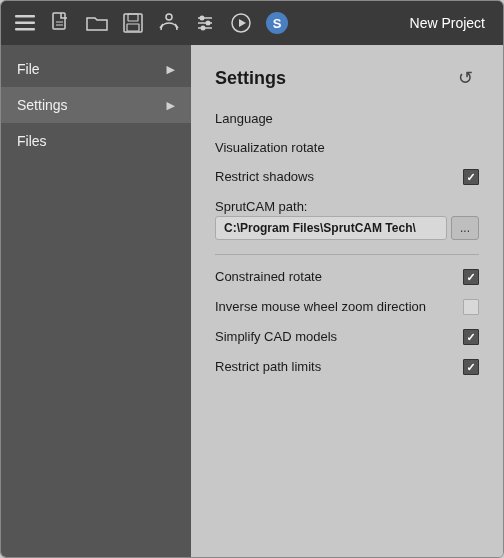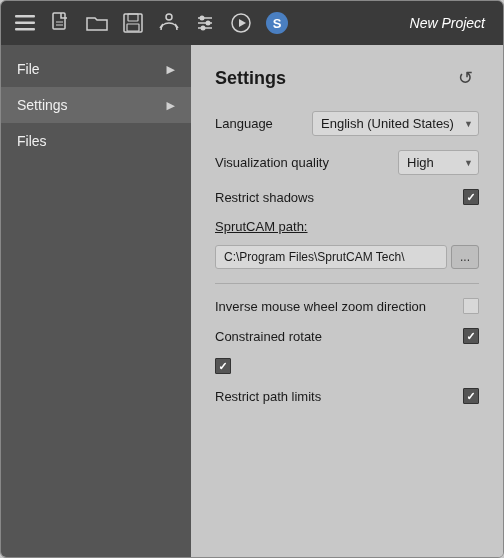--- a/index.html
+++ b/index.html
@@ -39,21 +39,20 @@
 
     .titlebar-sep {
       flex: 1;
     }
 
     .titlebar-title {
       color: #ffffff;
       font-size: 14px;
       font-weight: 500;
       margin-right: 8px;
-      font-style: italic;
     }
 
     
     .main {
       display: flex;
       height: calc(558px - 44px);
       background: #c8c8c8;
     }
 
     
@@ -113,21 +112,21 @@
       background: none;
       border: none;
       cursor: pointer;
       font-size: 18px;
       color: #444;
       padding: 2px 6px;
     }
 
     .setting-row {
       display: flex;
-      align-items: center;
+      align-items: flex-start;
       justify-content: space-between;
       margin-bottom: 14px;
     }
 
     .setting-label {
       font-size: 13px;
       color: #1a1a1a;
     }
 
     .setting-select {
@@ -185,37 +184,37 @@
       border-color: #aaa;
     }
 
     .sprutcam-path-row {
       margin-bottom: 14px;
     }
 
     .sprutcam-path-label {
       font-size: 13px;
       color: #1a1a1a;
-      margin-bottom: 11px;
-      text-decoration: underline;
+      margin-bottom: 2px;
     }
 
     .path-input-row {
       display: flex;
       gap: 4px;
     }
 
     .path-input {
       flex: 1;
       background: #d8d8d8;
       border: 1px solid #aaa;
       border-radius: 3px;
       padding: 4px 8px;
       font-size: 12px;
       color: #1a1a1a;
+      font-weight: bold;
     }
 
     .path-browse-btn {
       background: #bebebe;
       border: 1px solid #999;
       border-radius: 3px;
       padding: 4px 8px;
       font-size: 12px;
       color: #333;
       cursor: pointer;
@@ -310,69 +309,53 @@
 
   <div class="settings-panel">
 
     <div class="settings-header">
       <span class="settings-title">Settings</span>
       <button class="reset-btn">↺</button>
     </div>
 
     <div class="setting-row">
       <span class="setting-label">Language</span>
-      <div class="select-wrapper">
-        <select class="setting-select">
-          <option>English (United States)</option>
-          <option>Russian</option>
-          <option>German</option>
-          <option>French</option>
-          <option>Chinese</option>
-        </select>
-      </div>
-    </div>
-
-    <div class="setting-row">
-      <span class="setting-label">Visualization quality</span>
-      <div class="select-wrapper">
-        <select class="setting-select">
-          <option>Low</option>
-          <option>Medium</option>
-          <option selected="">High</option>
-          <option>Ultra</option>
-        </select>
-      </div>
+    </div>
+
+    <div class="setting-row">
+      <span class="setting-label">Visualization rotate</span>
     </div>
 
     <div class="setting-row">
       <span class="setting-label">Restrict shadows</span>
       <div class="setting-checkbox checked"></div>
     </div>
 
     <div class="sprutcam-path-row">
       <div class="sprutcam-path-label">SprutCAM path:</div>
       <div class="path-input-row">
         <input class="path-input" type="text" value="C:\Program Files\SprutCAM Tech\" style="">
         <button class="path-browse-btn">...</button>
       </div>
     </div>
 
     <hr class="divider">
 
     <div class="setting-row">
+      <span class="setting-label">Constrained rotate</span>
+      <div class="setting-checkbox checked"></div>
+    </div>
+
+    <div class="setting-row">
       <span class="setting-label">Inverse mouse wheel zoom direction</span>
       <div class="setting-checkbox unchecked"></div>
     </div>
 
     <div class="setting-row">
-      <span class="setting-label">Constrained rotate</span>
-      <div class="setting-checkbox checked"></div>
-    </div>
-
-    <div class="setting-row">
+      <span class="setting-label">Simplify CAD models</span>
       <div class="setting-checkbox checked"></div>
     </div>
 
 
     <div class="setting-row">
       <span class="setting-label">Restrict path limits</span>
       <div class="setting-checkbox checked"></div>
     </div>
 
   </div>

